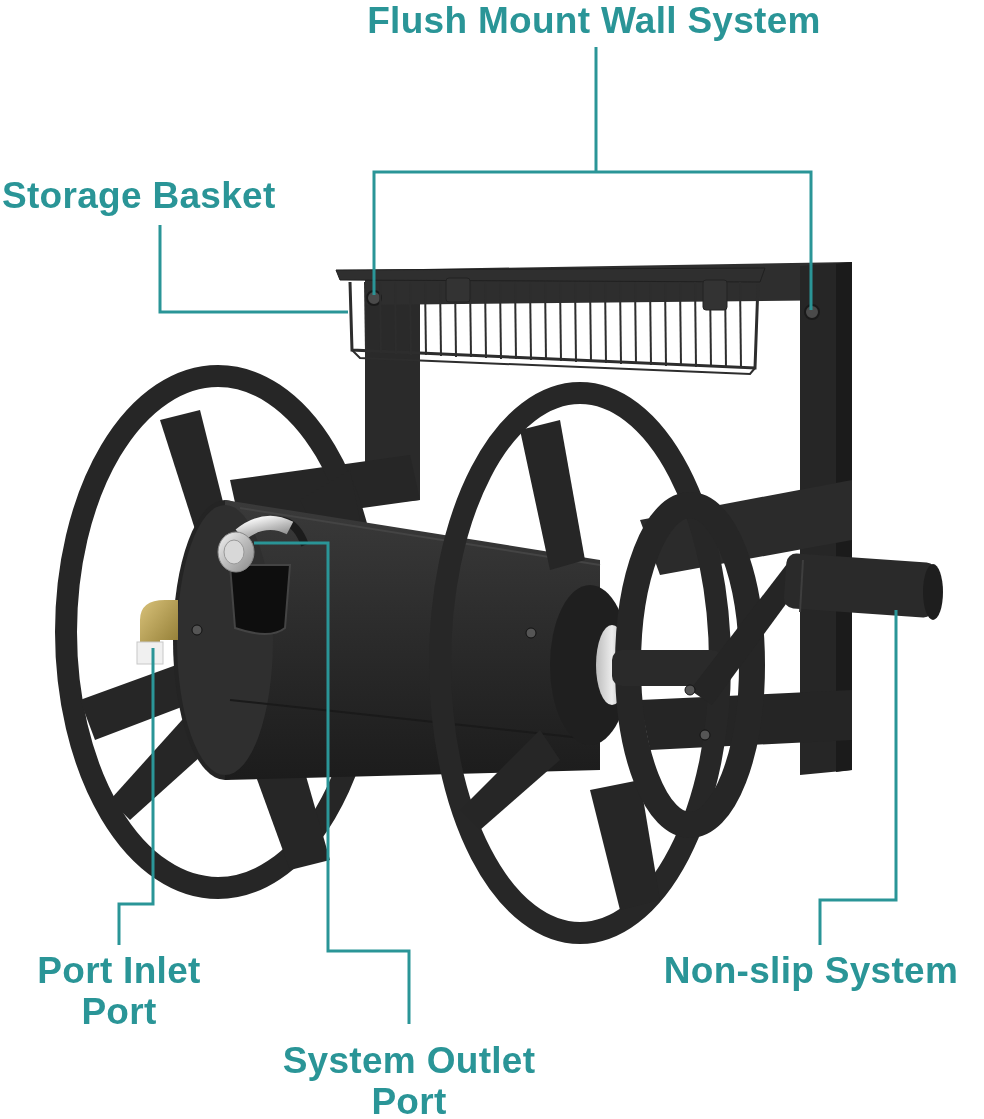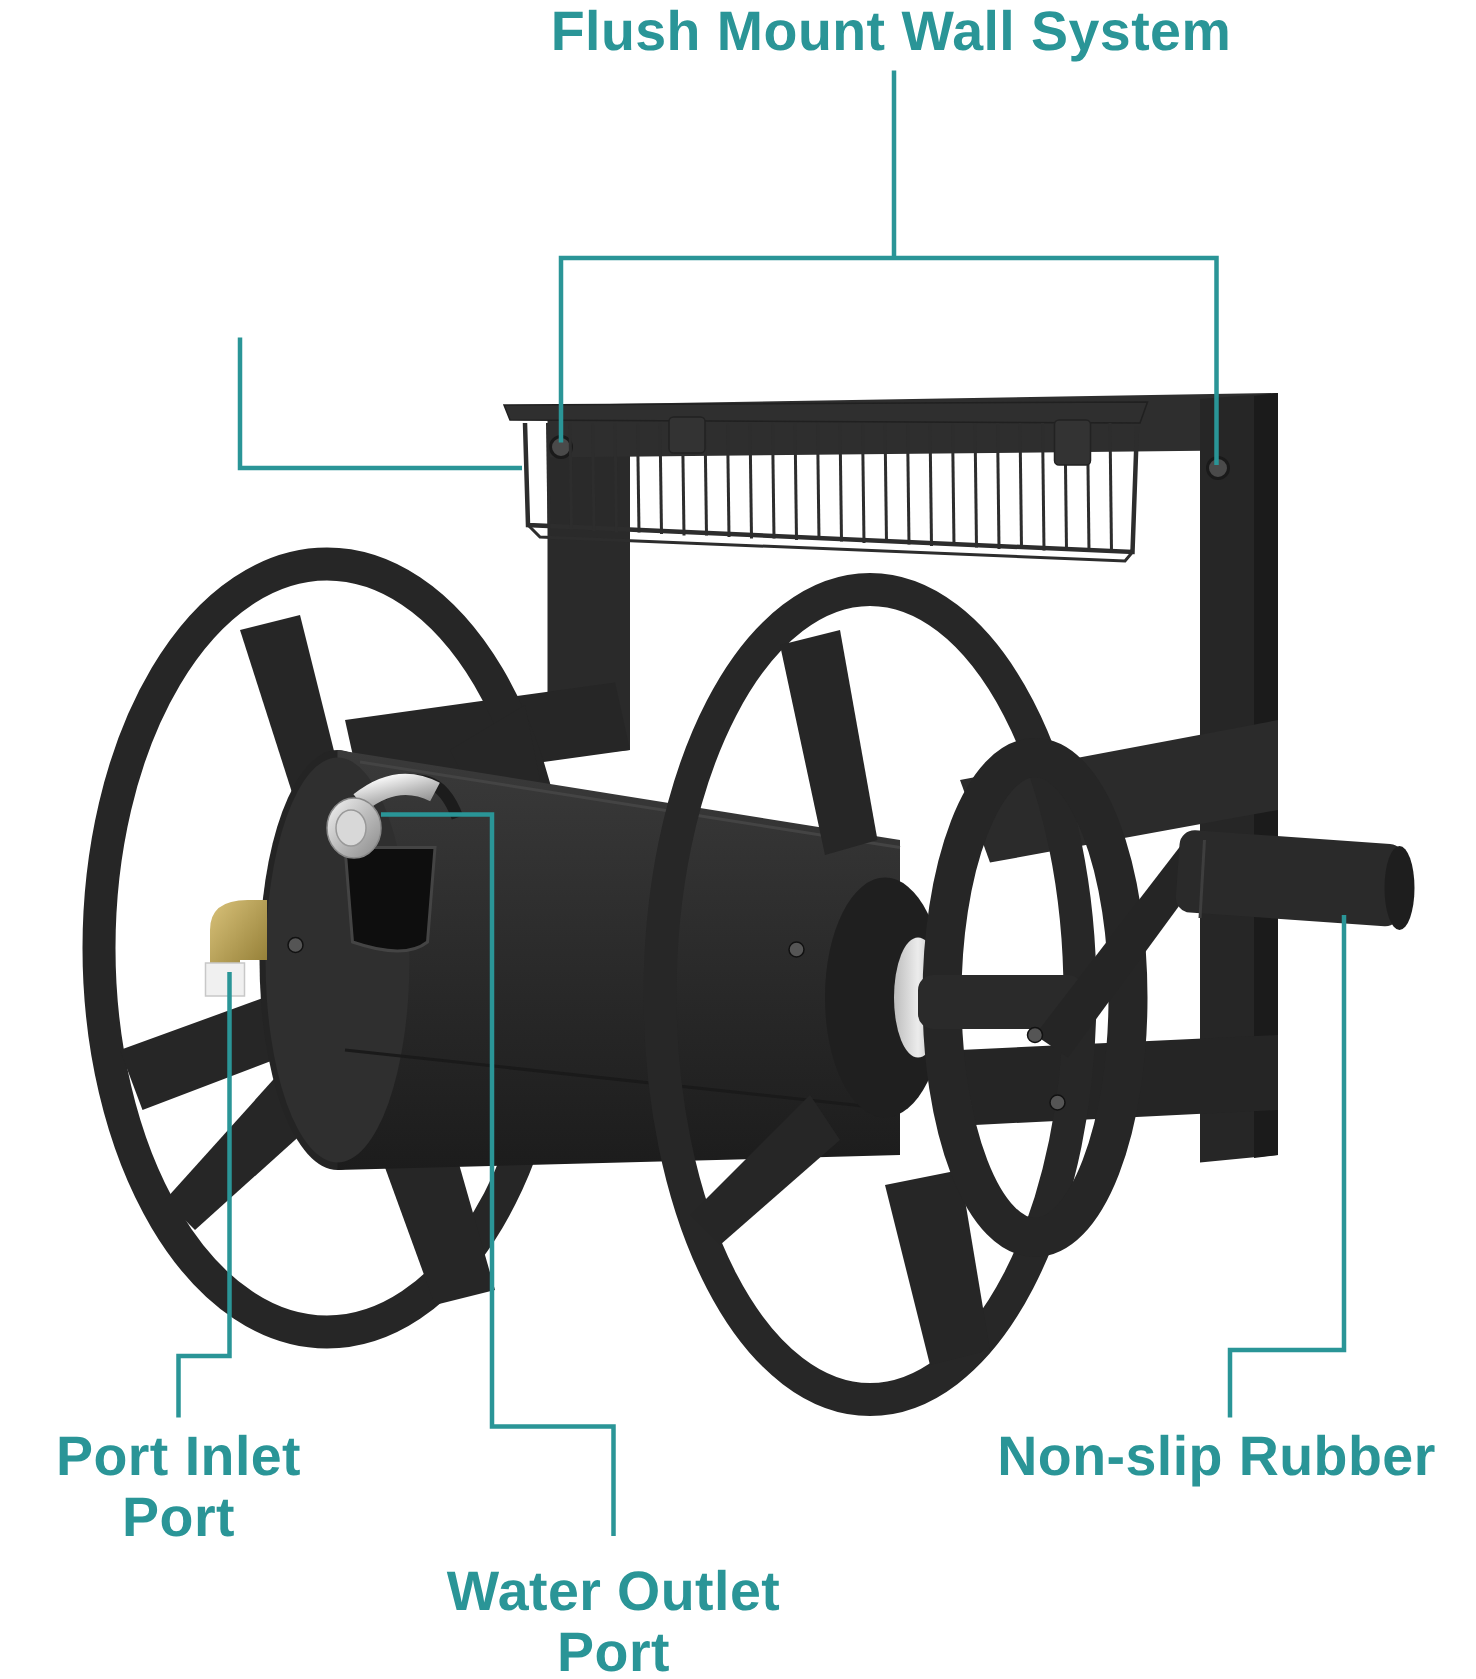--- a/index.html
+++ b/index.html
@@ -155,27 +155,30 @@
       <polyline points="153,648 153,904 119,904 119,945"></polyline>
       <polyline points="254,543 328,543 328,951 409,951 409,1024"></polyline>
       <polyline points="896,610 896,900 820,900 820,945"></polyline>
     </g>
   </svg>
 
   <div class="label" id="lbl-flush">
     <span class="line">Flush Mount Wall System</span>
   </div>
 
+  <div class="label" id="lbl-basket">
+    <span class="line">Storage Basket</span>
+  </div>
 
   <div class="label" id="lbl-inlet">
     <span class="line">Port Inlet</span>
     <span class="line">Port</span>
   </div>
 
   <div class="label" id="lbl-outlet">
-    <span class="line">Water Outlet</span>
+    <span class="line">System Outlet</span>
     <span class="line">Port</span>
   </div>
 
   <div class="label" id="lbl-handle">
-    <span class="line">Non-slip Rubber</span>
+    <span class="line">Non-slip System</span>
   </div>
 </div>
 
 </body></html>

